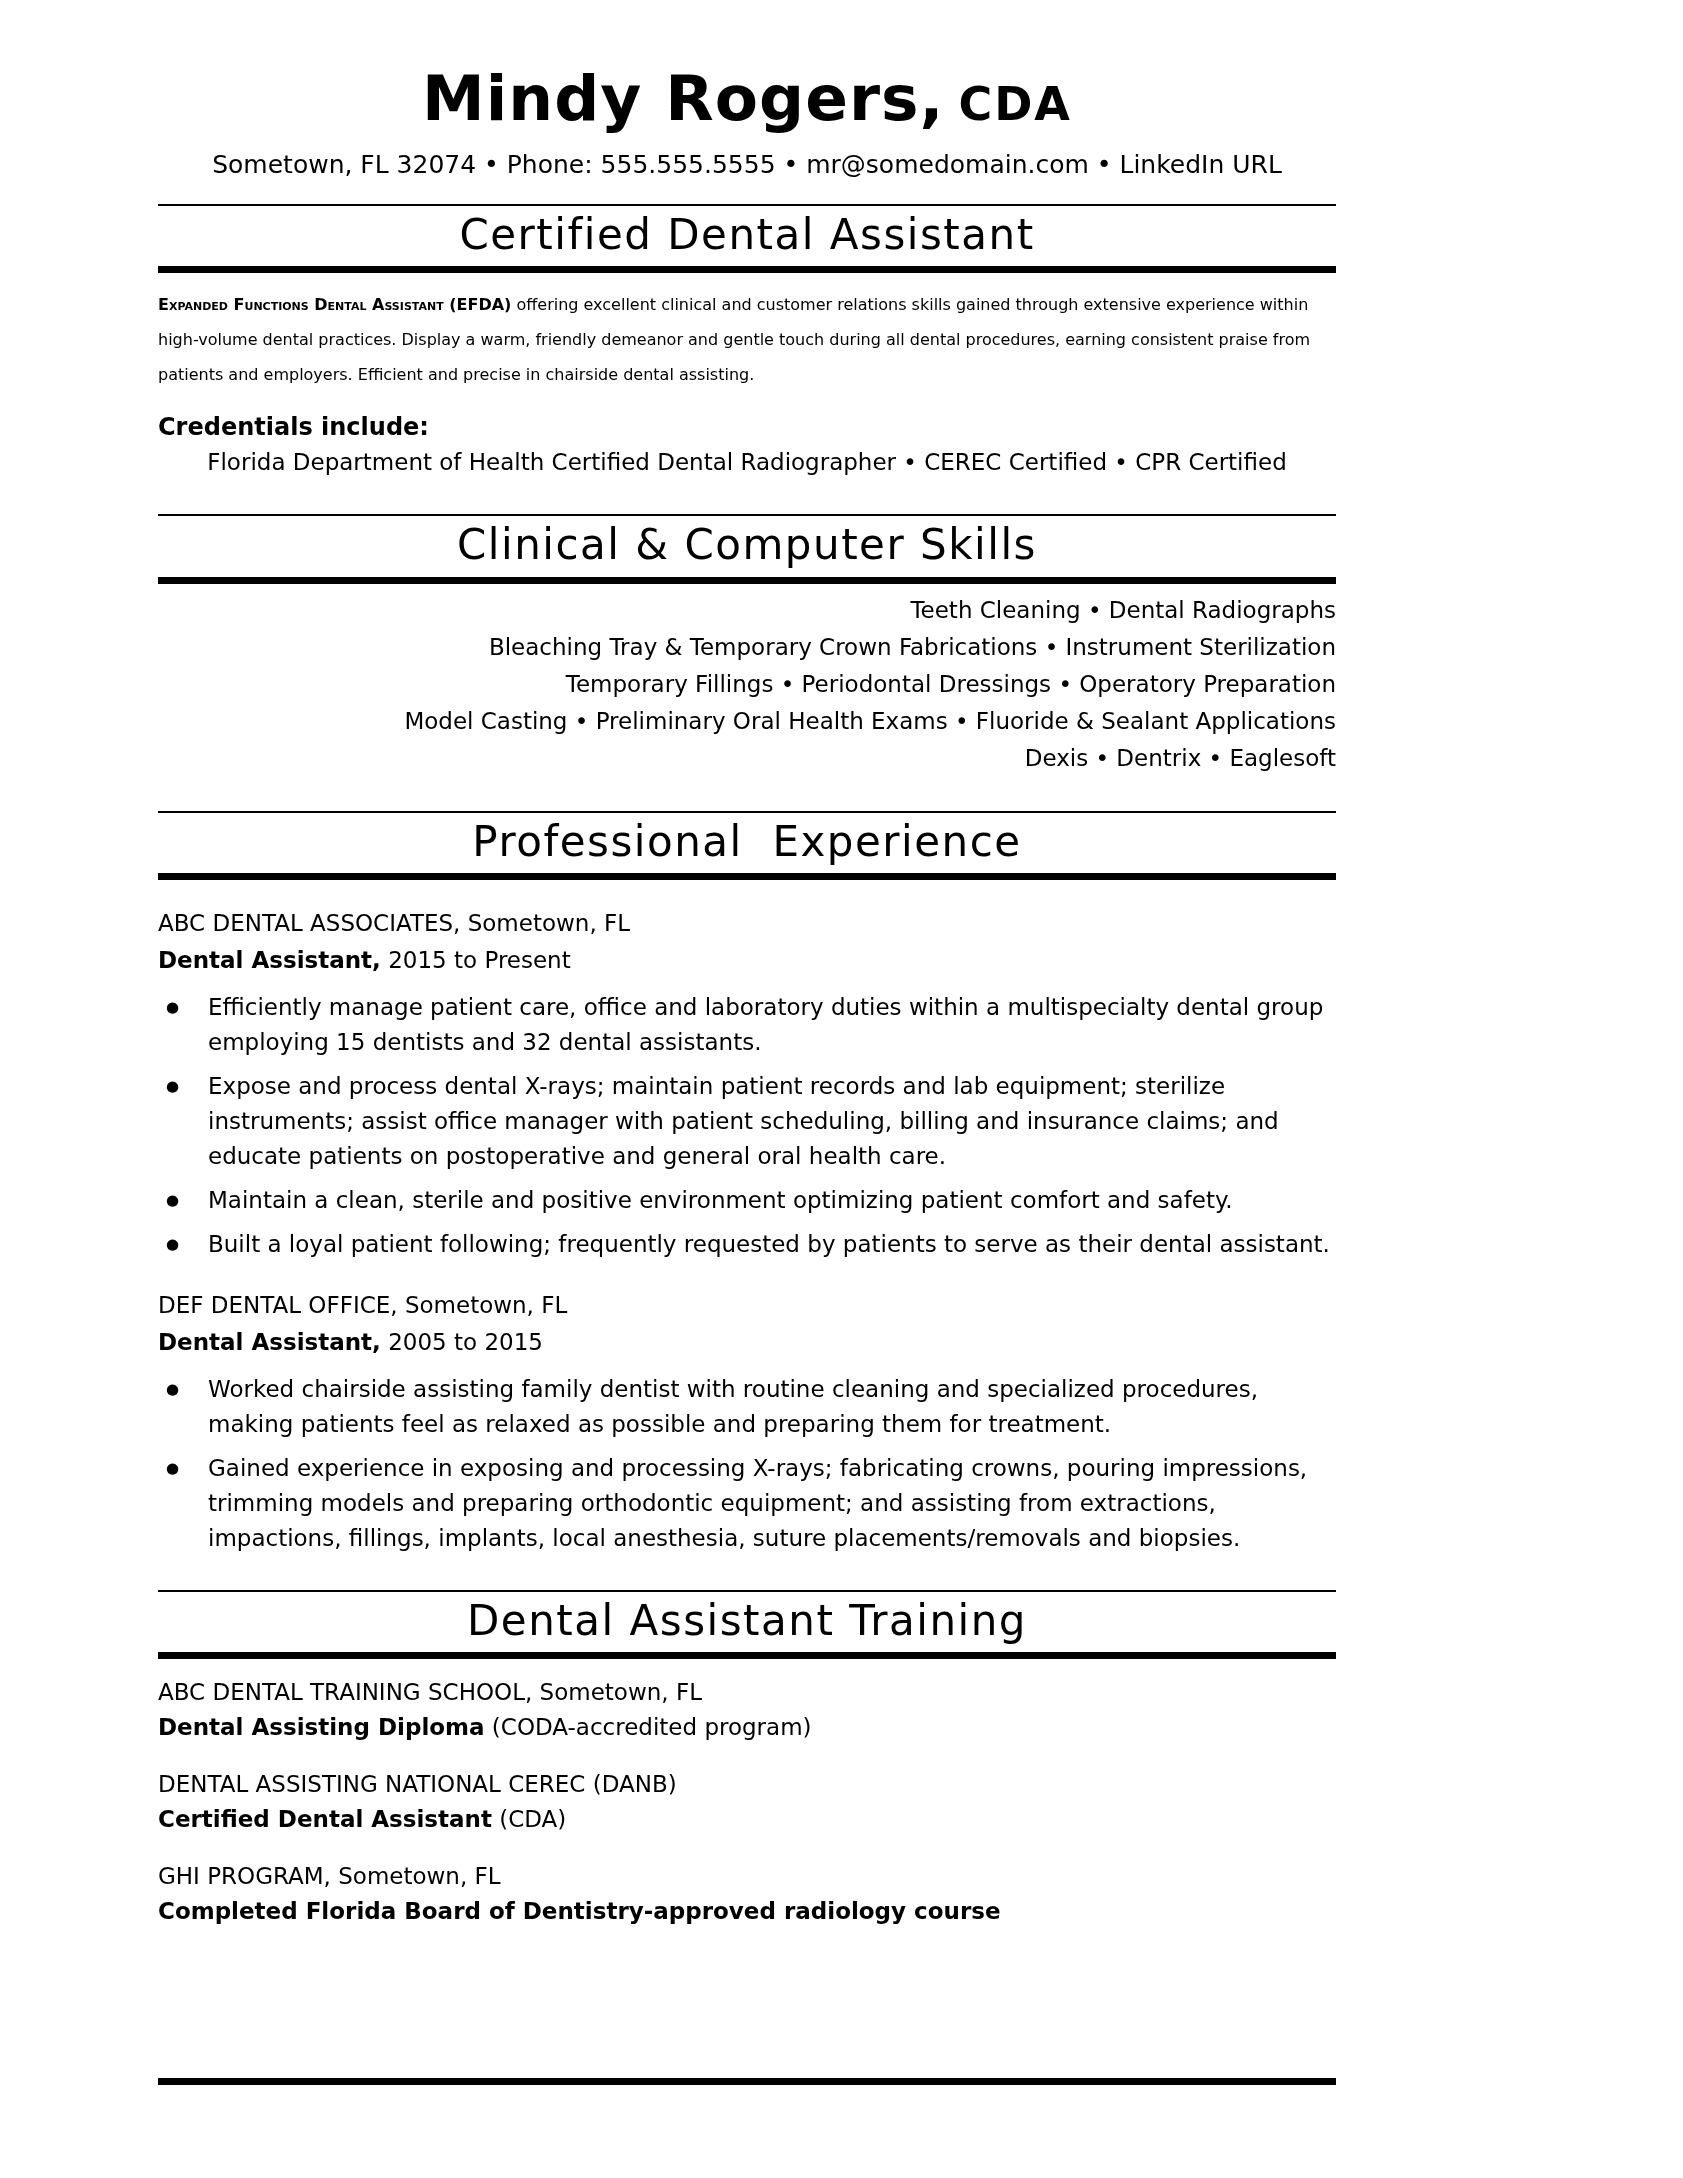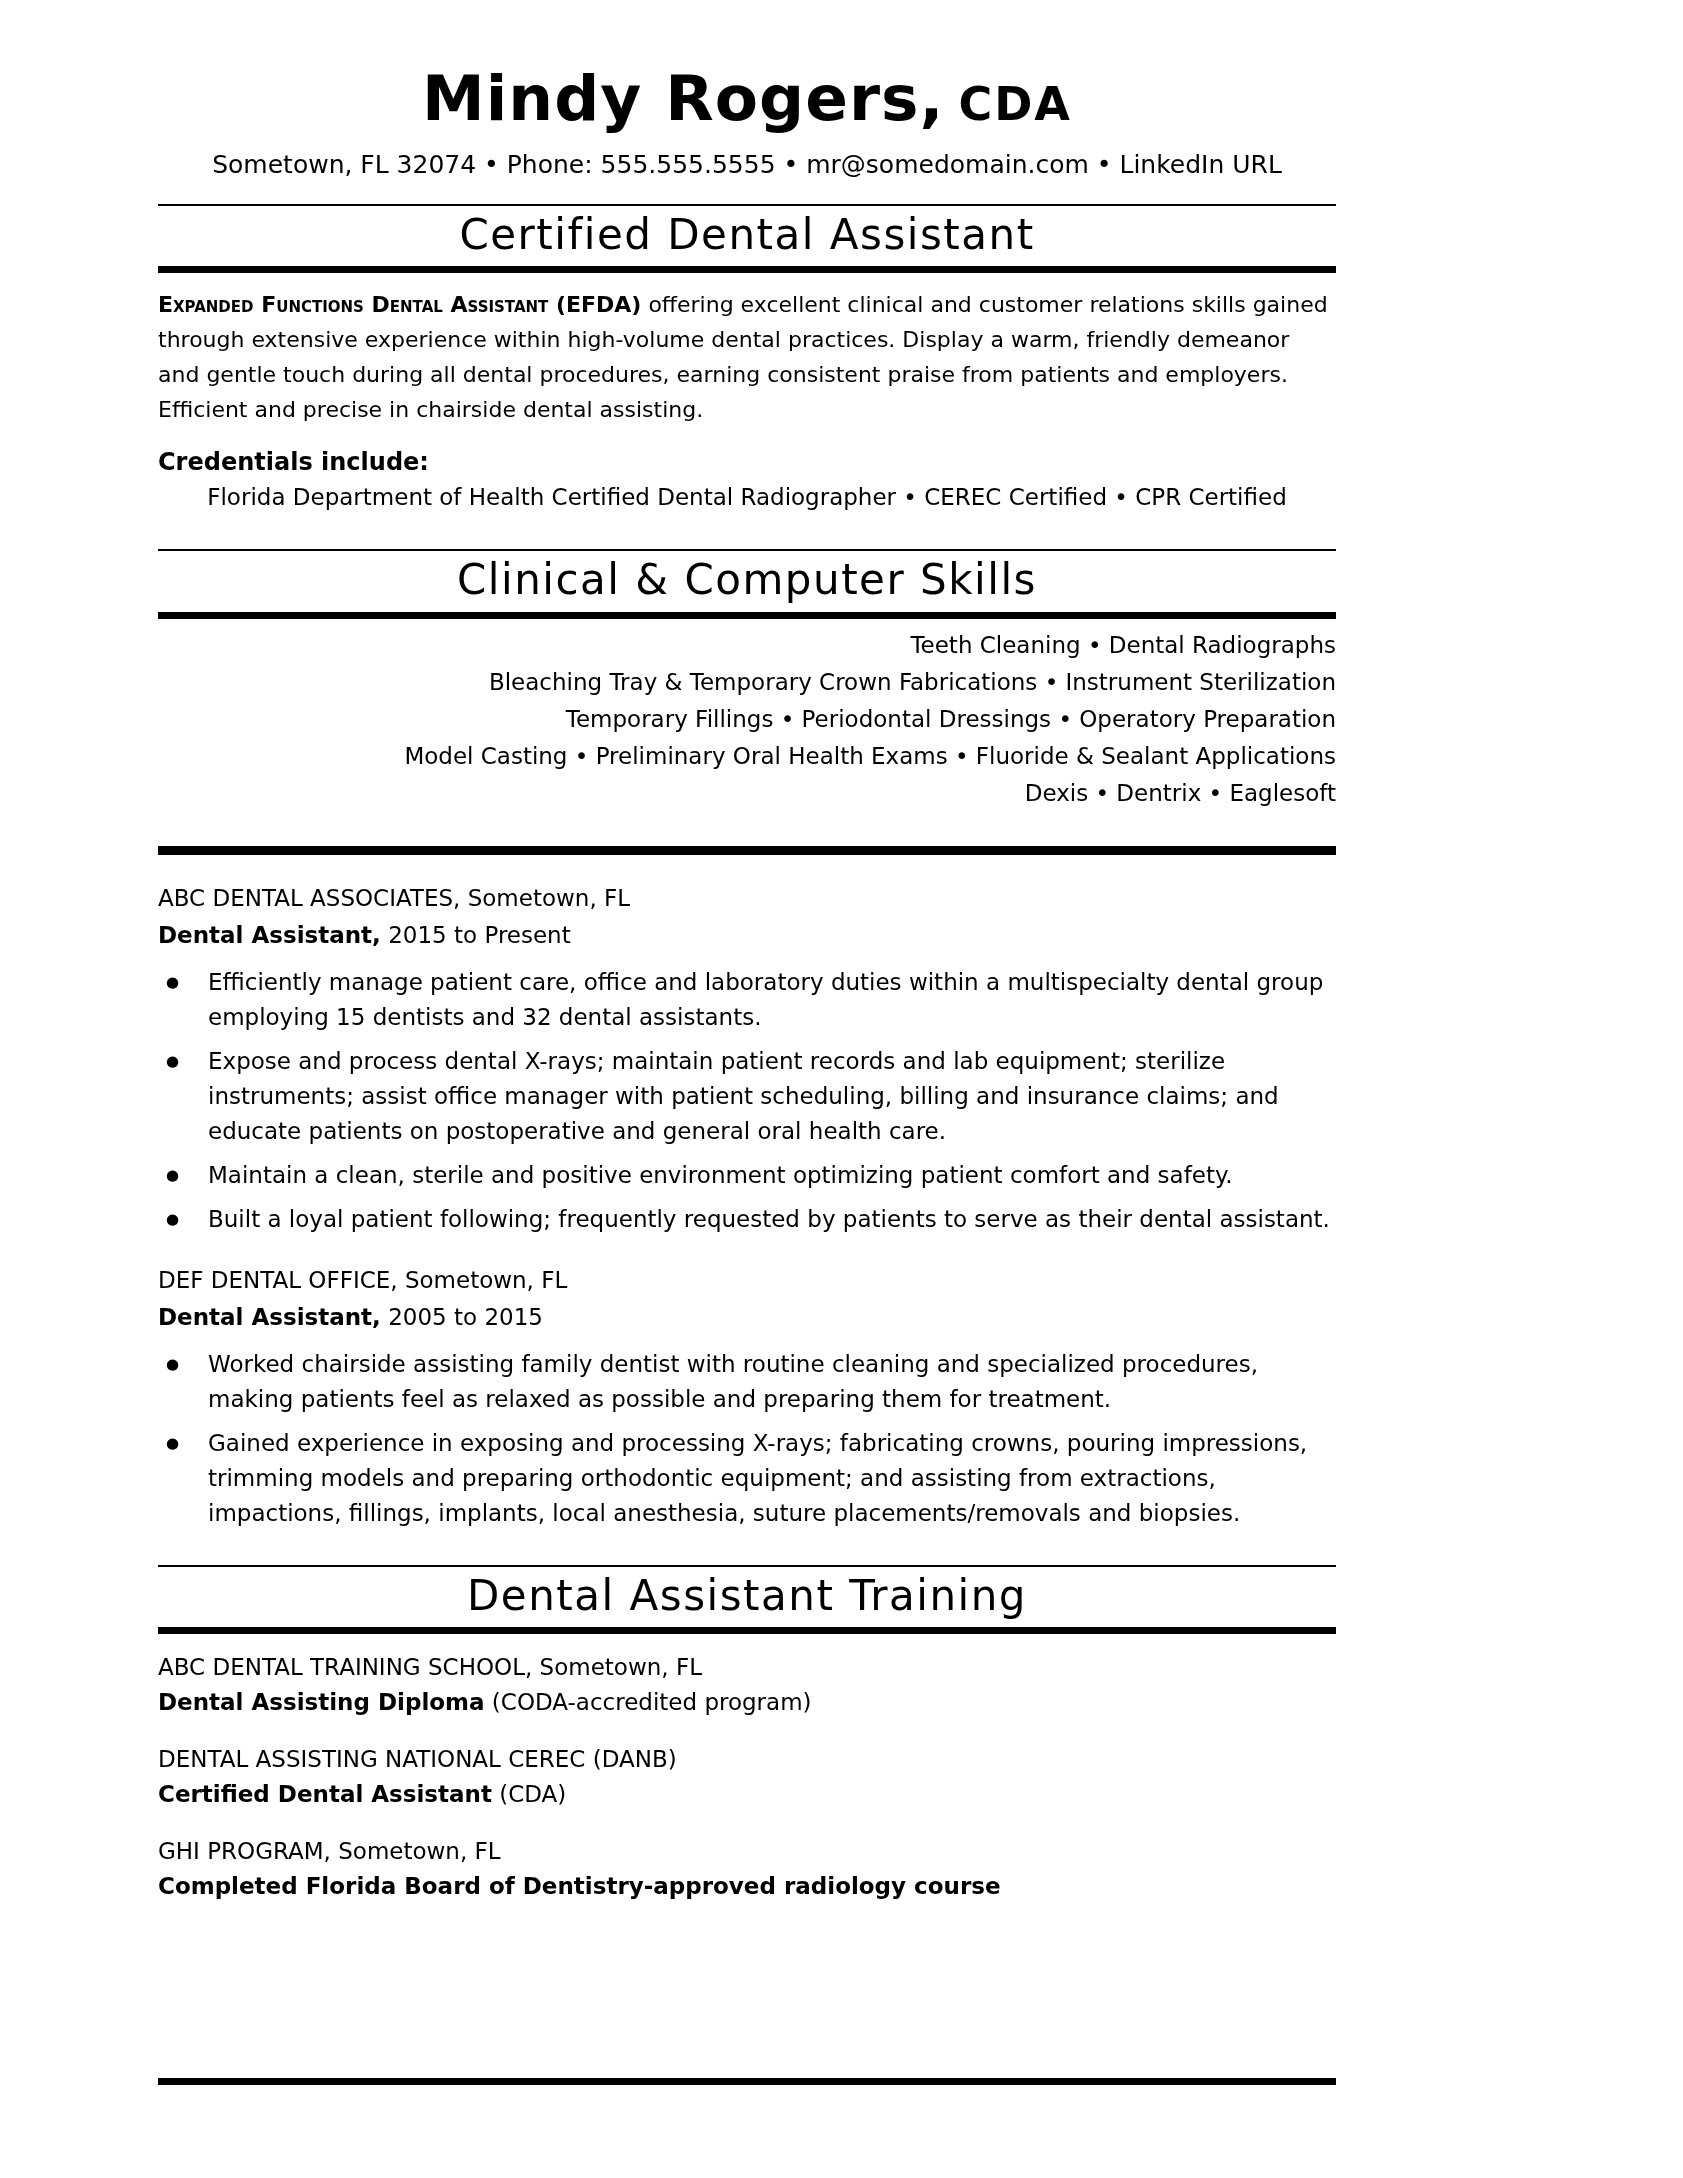--- a/index.html
+++ b/index.html
@@ -50,21 +50,21 @@
     text-align: center;
     font-size: 42px;
     font-weight: 400;
     letter-spacing: 1.5px;
     line-height: 1.15;
     white-space: pre-wrap;
   }
   
   .summary {
     margin: 14px 0 0 0;
-    font-size: 22px;
+    font-size: 16px;
     line-height: 35px;
   }
   .lead {
     font-weight: bold;
     font-variant: small-caps;
   }
   .cred-label {
     margin: 18px 0 0 0;
     font-weight: bold;
     font-size: 24px;
@@ -166,20 +166,21 @@
       <div>Bleaching Tray &amp; Temporary Crown Fabrications • Instrument Sterilization</div>
       <div>Temporary Fillings • Periodontal Dressings • Operatory Preparation</div>
       <div>Model Casting • Preliminary Oral Health Exams • Fluoride &amp; Sealant Applications</div>
       <div>Dexis • Dentrix • Eaglesoft</div>
     </div>
   </section>
 
   <section>
     <div class="sec-head">
       <div class="rule-thin"></div>
+      <h2 class="sec-title">Professional  Experience</h2>
       <div class="rule-thick"></div>
     </div>
 
     <div class="job">
       <div class="company">ABC DENTAL ASSOCIATES, Sometown, FL</div>
       <div class="role"><span class="role-bold">Dental Assistant,</span><span> 2015 to Present</span></div>
       <ul class="bullets">
         <li>Efficiently manage patient care, office and laboratory duties within a multispecialty dental group employing 15 dentists and 32 dental assistants.</li>
         <li>Expose and process dental X-rays; maintain patient records and lab equipment; sterilize instruments; assist office manager with patient scheduling, billing and insurance claims; and educate patients on postoperative and general oral health care.</li>
         <li>Maintain a clean, sterile and positive environment optimizing patient comfort and safety.</li>

